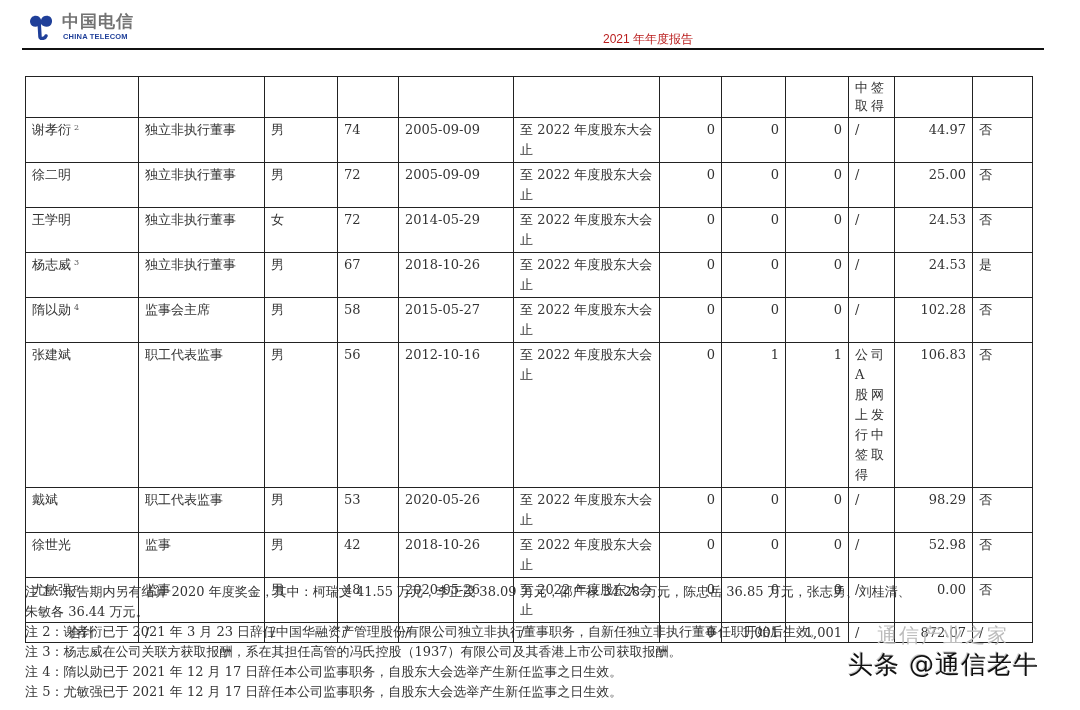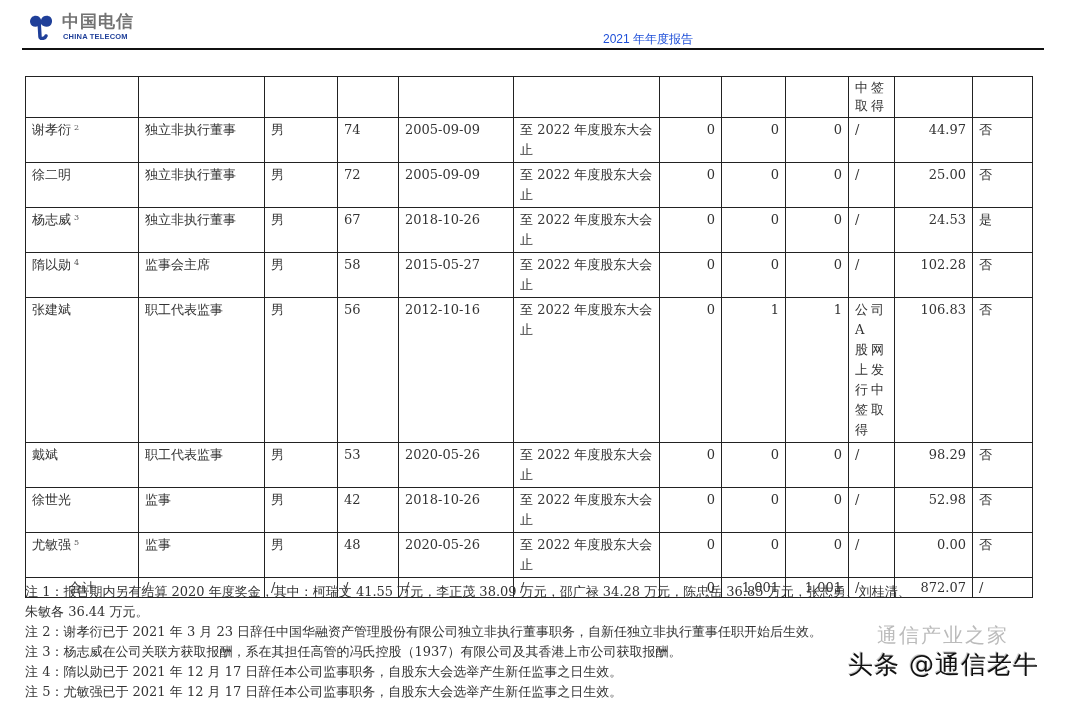--- a/index.html
+++ b/index.html
@@ -2,21 +2,21 @@
 <html><head>
 <meta charset="utf-8">
 <style>
   html, body { margin:0; padding:0; background:#fff; }
   body { width:1080px; height:710px; position:relative; overflow:hidden;
          font-family:"DejaVu Serif","Liberation Serif",serif; color:#333; }
   .logo { position:absolute; left:26px; top:8px; width:120px; height:36px; }
   .logo .mark { position:absolute; left:0; top:2px; width:30px; height:30px; }
   .logo .cn { position:absolute; left:36px; top:2px; font-family:"DejaVu Sans",sans-serif; font-size:17px; font-weight:bold; color:#737373; letter-spacing:1px; }
   .logo .en { position:absolute; left:37px; top:24px; font-family:"Liberation Sans",sans-serif; font-size:7.5px; font-weight:bold; color:#1f3f99; letter-spacing:0.2px; }
-  .header-title { position:absolute; left:603px; top:31px; font-family:"Liberation Sans",sans-serif; font-size:12px; color:#1d4ed8; }
+  .header-title { position:absolute; left:603px; top:31px; font-family:"Liberation Sans",sans-serif; font-size:12px; color:#b91c1c; }
   .header-rule { position:absolute; left:22px; top:48px; width:1022px; height:2px; background:#111; }
   table.grid { position:absolute; left:25px; top:76px; border-collapse:collapse; table-layout:fixed; font-size:13px; }
   table.grid td { border:1px solid #222; padding:2px 6px; vertical-align:top; line-height:20px; color:#333; }
   td.num { text-align:right; vertical-align:middle; padding-top:10px; }
   td.num.top { vertical-align:top; padding-top:2px; }
   td.remark { padding:2px 4px; letter-spacing:3px; }
   td.center { text-align:center; }
   sup { font-size:8px; color:#555; vertical-align:top; position:relative; top:-2px; margin-left:3px; }
   .notes { position:absolute; left:25px; top:582px; font-size:13px; line-height:20px; color:#333; width:1040px; }
   .notes div { white-space:nowrap; }
@@ -90,20 +90,34 @@
     <td>72</td>
     <td>2005-09-09</td>
     <td>至 2022 年度股东大会止</td>
     <td class="num top">0</td>
     <td class="num top">0</td>
     <td class="num top">0</td>
     <td class="num top" style="text-align:left">/</td>
     <td class="num top">25.00</td>
     <td>否</td>
   </tr>
+  <tr style="height:40px">
+    <td><span>王学明</span><sup></sup></td>
+    <td>独立非执行董事</td>
+    <td>女</td>
+    <td>72</td>
+    <td>2014-05-29</td>
+    <td>至 2022 年度股东大会止</td>
+    <td class="num">0</td>
+    <td class="num">0</td>
+    <td class="num">0</td>
+    <td class="num" style="text-align:left">/</td>
+    <td class="num top">24.53</td>
+    <td>否</td>
+  </tr>
   <tr style="height:41px">
     <td><span>杨志威</span><sup>3</sup></td>
     <td>独立非执行董事</td>
     <td>男</td>
     <td>67</td>
     <td>2018-10-26</td>
     <td>至 2022 年度股东大会止</td>
     <td class="num">0</td>
     <td class="num">0</td>
     <td class="num">0</td>

